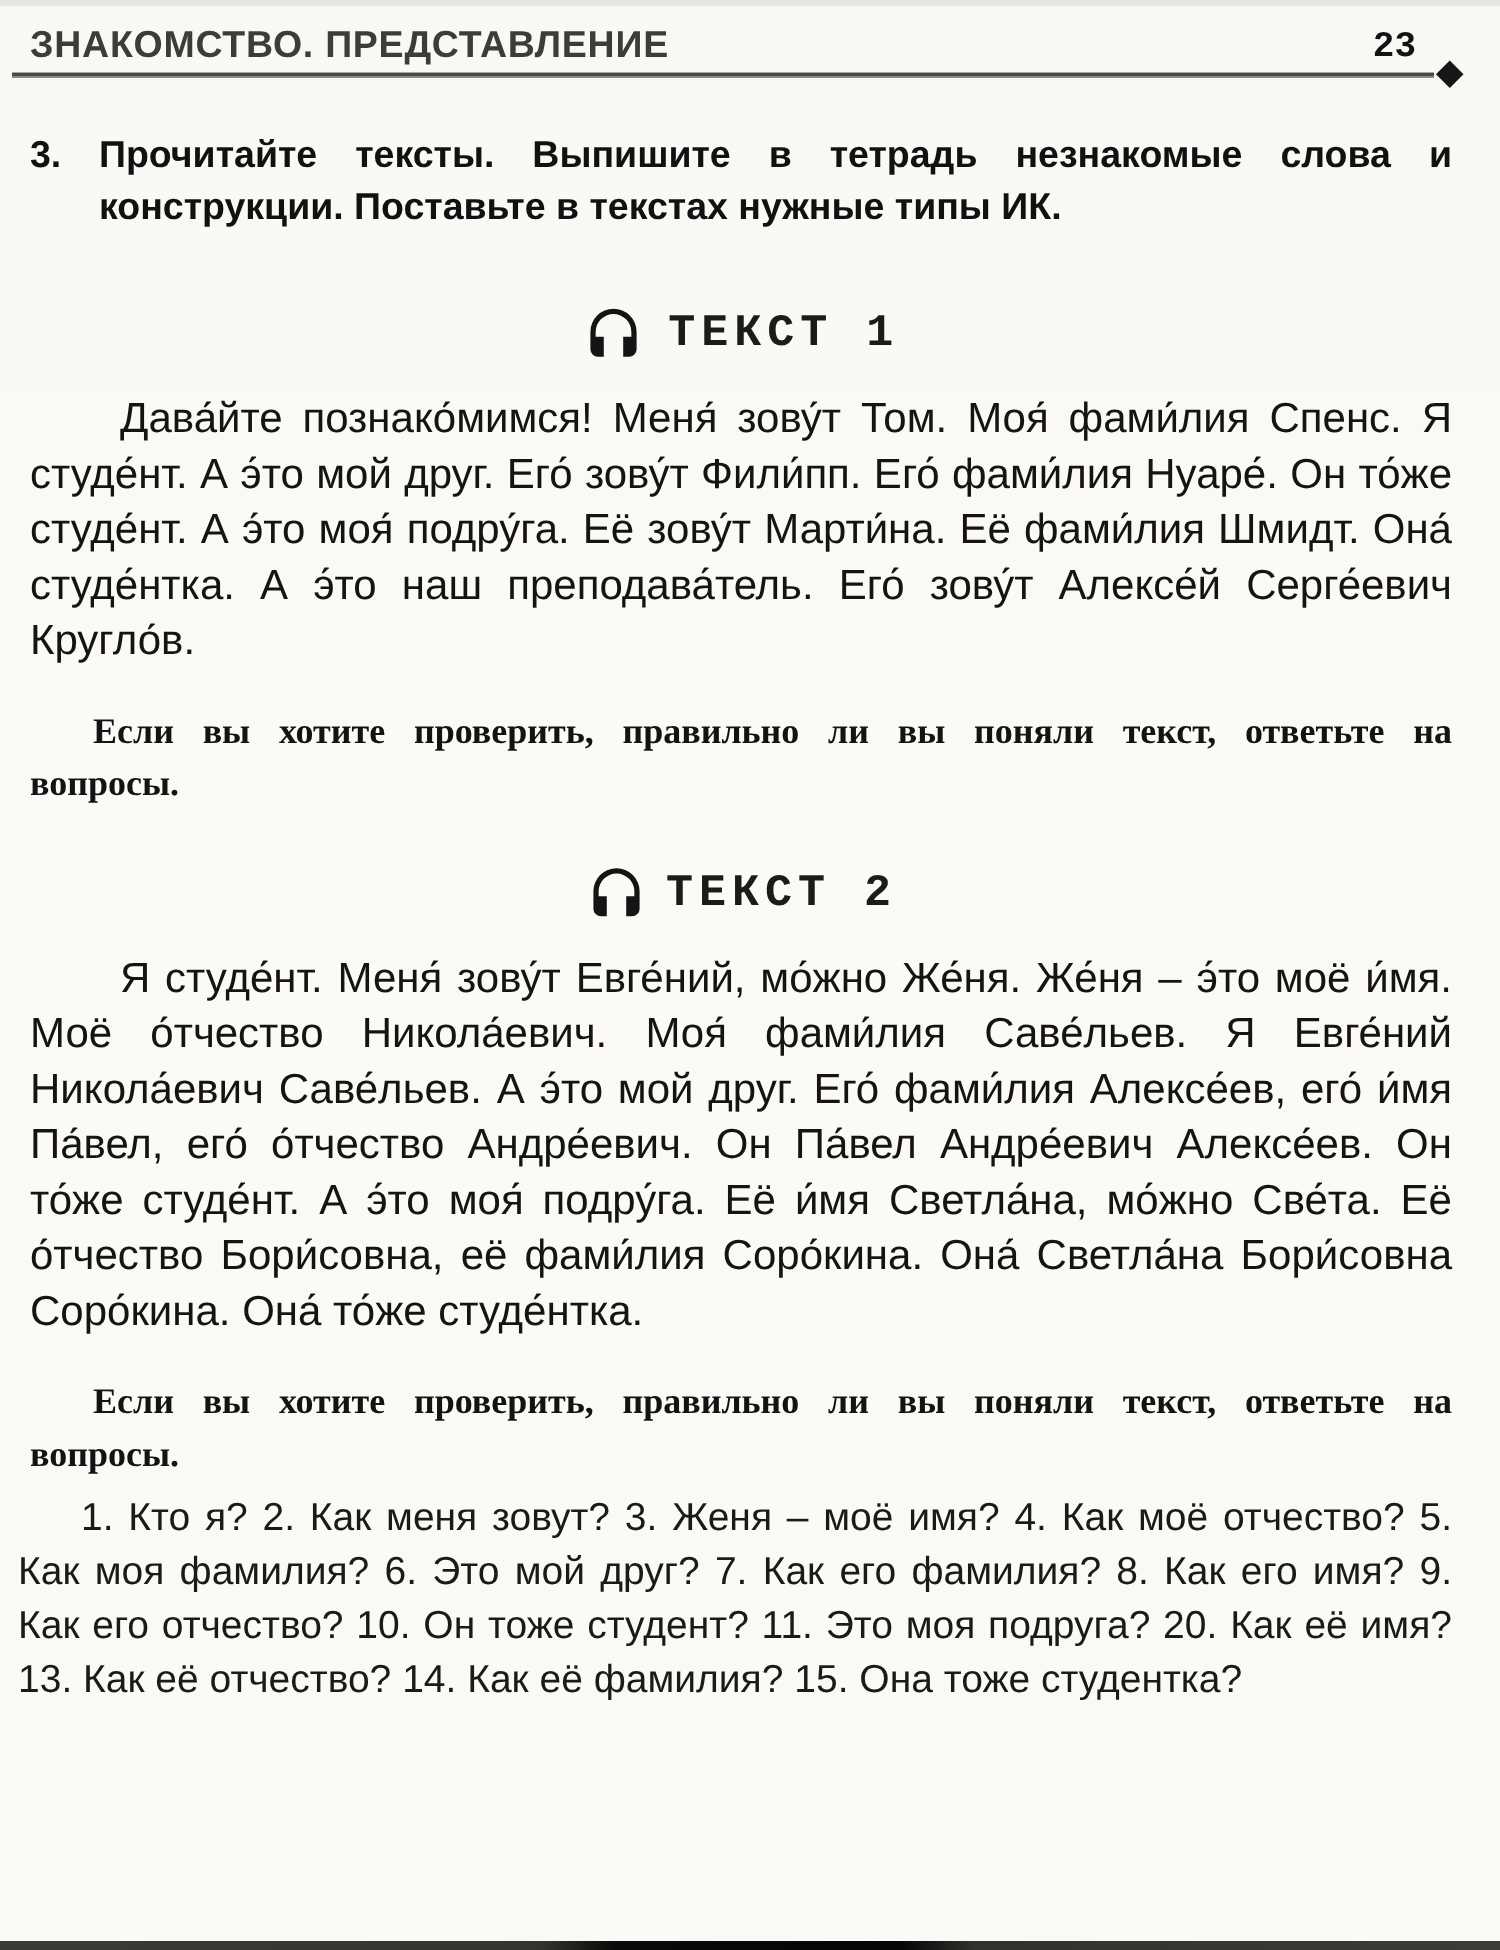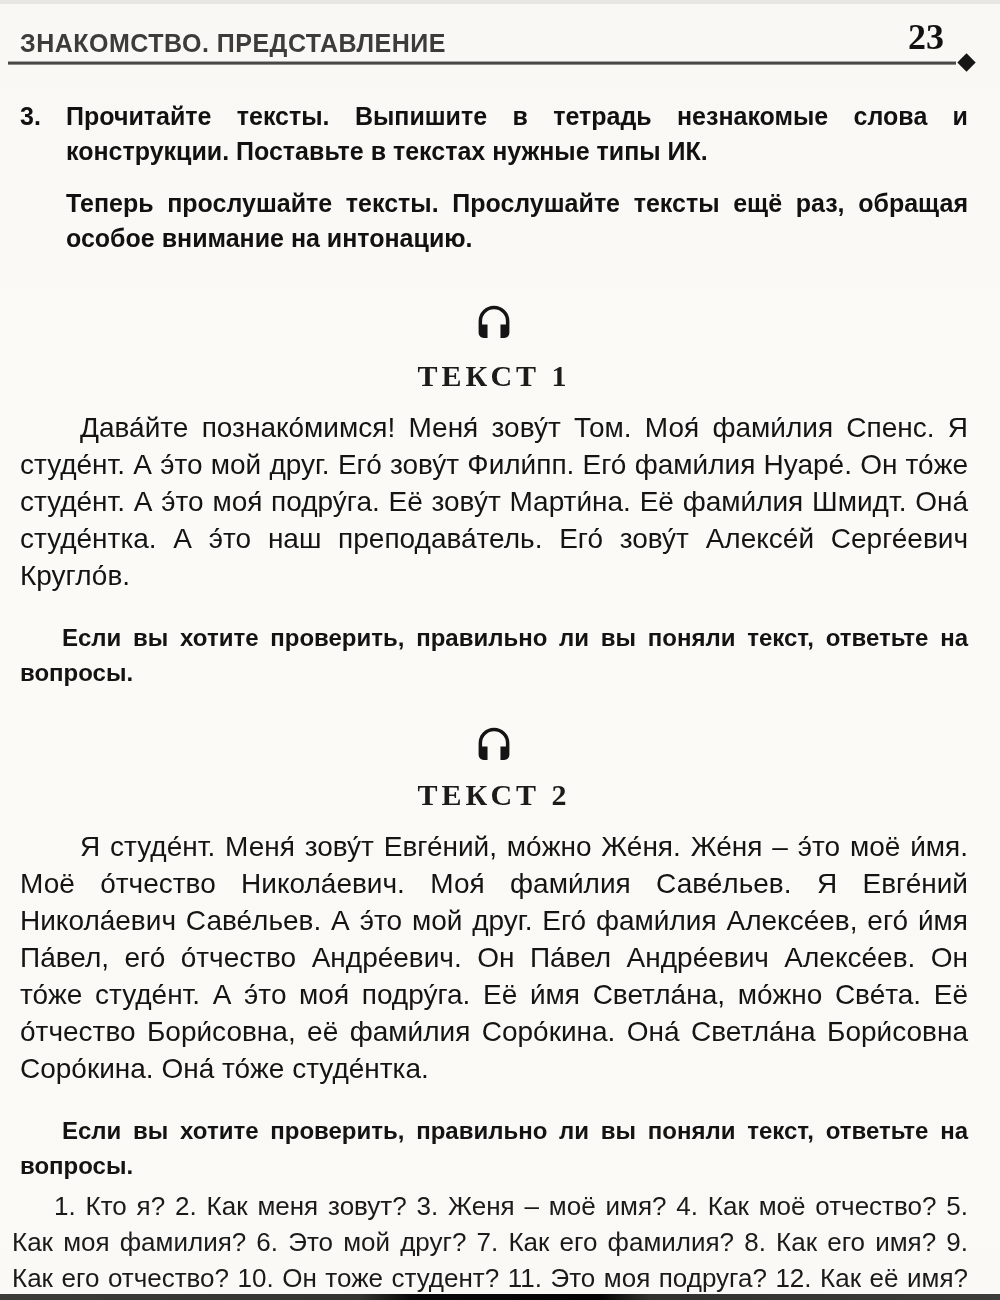--- a/index.html
+++ b/index.html
@@ -24,23 +24,23 @@
     padding: 12px 34px 0 20px;
   }
   .header-title {
     font-family: "Liberation Sans", "DejaVu Sans", sans-serif;
     font-weight: 700;
     font-size: 25px;
     letter-spacing: 0.5px;
     color: #3d3c3a;
   }
   .page-number {
-    font-family: Liberation Serif, serif;
+    font-family: Liberation Mono, monospace;
     font-weight: 700;
-    font-size: 36px;
+    font-size: 24px;
     color: #121212;
     padding-right: 22px;
   }
   .header-rule {
     position: relative;
     height: 4px;
     margin: 3px 44px 0 8px;
     background: linear-gradient(to bottom, #a9a7a3 0 1px, #4a4947 1px 3px, #8b8985 3px 4px);
   }
   .diamond {
@@ -68,44 +68,43 @@
   .ex-text-2 { margin: 17px 0 0 46px; text-align: justify; }
 
   
   .text-section { margin: 0 32px 0 20px; }
 
   .text-heading {
     display: flex;
     justify-content: center;
     align-items: center;
     gap: 15px;
-    font-family: Liberation Serif, serif;
+    font-family: Liberation Mono, monospace;
     font-weight: 600;
     font-size: 30px;
     letter-spacing: 4px;
     color: #1c1b1a;
-    flex-direction: column;
   }
   .heading-1 { margin-top: 46px; }
   .heading-2 { margin-top: 34px; gap: 12px; }
   .phones-icon { flex: 0 0 auto; display: block; }
 
   .body-text {
     margin-top: 16px;
     font-family: Liberation Sans, sans-serif;
     font-size: 28px;
     line-height: 37px;
     text-align: justify;
     text-indent: 60px;
     color: #161412;
   }
 
   .check-prompt {
     margin-top: 26px;
-    font-family: Liberation Sans, sans-serif;
+    font-family: Liberation Serif, serif;
     font-weight: 700;
     font-size: 24px;
     line-height: 35px;
     text-align: justify;
     text-indent: 42px;
     color: #131313;
     word-spacing: 4px;
   }
 
   .questions {
@@ -143,21 +142,20 @@
   </div>
   <div class="header-rule">
     <span class="diamond"></span>
   </div>
 
   <div class="exercise">
     <div class="ex-row">
       <span class="ex-num">3.</span>
       <p class="ex-text">Прочитайте тексты. Выпишите в тетрадь незнакомые слова и конструкции. Поставьте в текстах нужные типы ИК.</p>
     </div>
-    <p class="ex-text-2">Теперь прослушайте тексты. Прослушайте тексты ещё раз, обращая особое внимание на интонацию.</p>
   </div>
 
   <div class="text-section">
     <h2 class="text-heading heading-1">
       <svg class="phones-icon" width="42" height="42" viewBox="0 0 24 24">
         <path fill="#141414" d="M12 2.2a8.8 8.8 0 0 0-8.8 8.8v6.6a2.9 2.9 0 0 0 2.9 2.9h2.2v-7.6H5.2V11a6.8 6.8 0 0 1 13.6 0v1.9h-3.1v7.6h2.2a2.9 2.9 0 0 0 2.9-2.9V11A8.8 8.8 0 0 0 12 2.2z"></path>
       </svg>
       <span>ТЕКСТ 1</span>
     </h2>
     <p class="body-text">Дава́йте познако́мимся! Меня́ зову́т Том. Моя́ фами́лия Спенс. Я студе́нт. А э́то мой друг. Его́ зову́т Фили́пп. Его́ фами́лия Нуаре́. Он то́же студе́нт. А э́то моя́ подру́га. Её зову́т Марти́на. Её фами́лия Шмидт. Она́ студе́нтка. А э́то наш преподава́тель. Его́ зову́т Алексе́й Серге́евич Кругло́в.</p>
@@ -166,18 +164,18 @@
 
   <div class="text-section">
     <h2 class="text-heading heading-2">
       <svg class="phones-icon" width="42" height="42" viewBox="0 0 24 24">
         <path fill="#141414" d="M12 2.2a8.8 8.8 0 0 0-8.8 8.8v6.6a2.9 2.9 0 0 0 2.9 2.9h2.2v-7.6H5.2V11a6.8 6.8 0 0 1 13.6 0v1.9h-3.1v7.6h2.2a2.9 2.9 0 0 0 2.9-2.9V11A8.8 8.8 0 0 0 12 2.2z"></path>
       </svg>
       <span>ТЕКСТ 2</span>
     </h2>
     <p class="body-text">Я студе́нт. Меня́ зову́т Евге́ний, мо́жно Же́ня. Же́ня – э́то моё и́мя. Моё о́тчество Никола́евич. Моя́ фами́лия Саве́льев. Я Евге́ний Никола́евич Саве́льев. А э́то мой друг. Его́ фами́лия Алексе́ев, его́ и́мя Па́вел, его́ о́тчество Андре́евич. Он Па́вел Андре́евич Алексе́ев. Он то́же студе́нт. А э́то моя́ подру́га. Её и́мя Светла́на, мо́жно Све́та. Её о́тчество Бори́совна, её фами́лия Соро́кина. Она́ Светла́на Бори́совна Соро́кина. Она́ то́же студе́нтка.</p>
     <p class="check-prompt">Если вы хотите проверить, правильно ли вы поняли текст, ответьте на вопросы.</p>
-    <p class="questions">1. Кто я? 2. Как меня зовут? 3. Женя – моё имя? 4. Как моё отчество? 5. Как моя фамилия? 6. Это мой друг? 7. Как его фамилия? 8. Как его имя? 9. Как его отчество? 10. Он тоже студент? 11. Это моя подруга? 12. Как её имя? 13. Как её отчество? 14. Как её фамилия? 15. Она тоже студентка?</p>
+    <p class="questions">1. Кто я? 2. Как меня зовут? 3. Женя – моё имя? 4. Как моё отчество? 5. Как моя фамилия? 6. Это мой друг? 7. Как его фамилия? 8. Как его имя? 9. Как его отчество? 10. Он тоже студент? 11. Это моя подруга? 20. Как её имя? 13. Как её отчество? 14. Как её фамилия? 15. Она тоже студентка?</p>
   </div>
 
   <div class="bottom-bar"></div>
 
 </div>
 
 </body></html>

